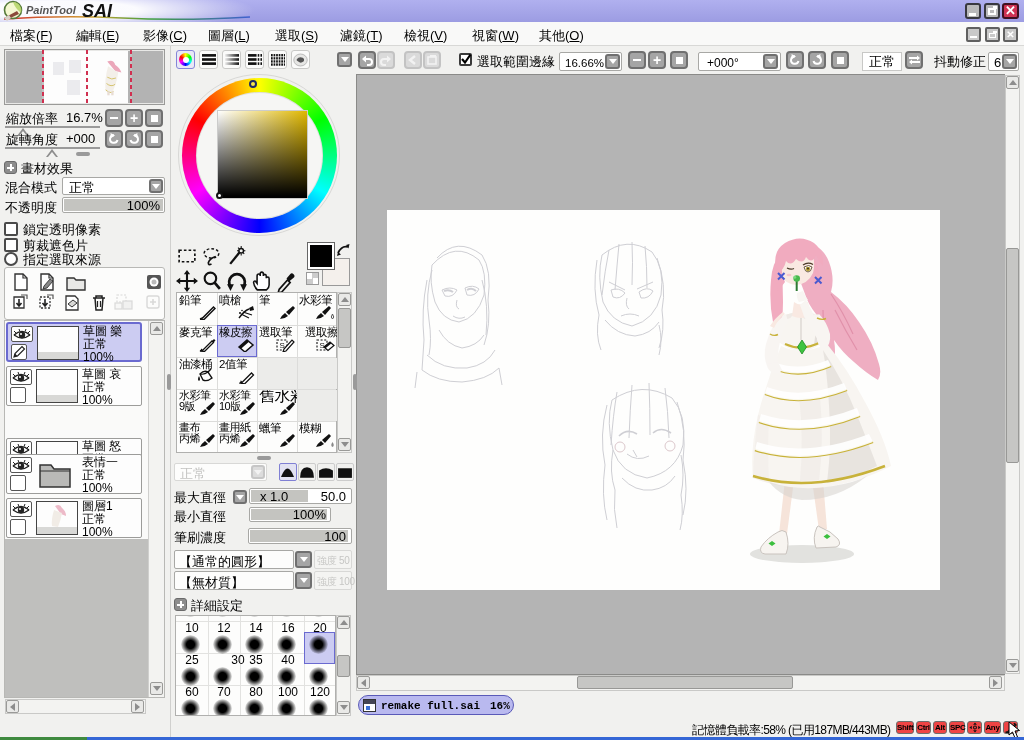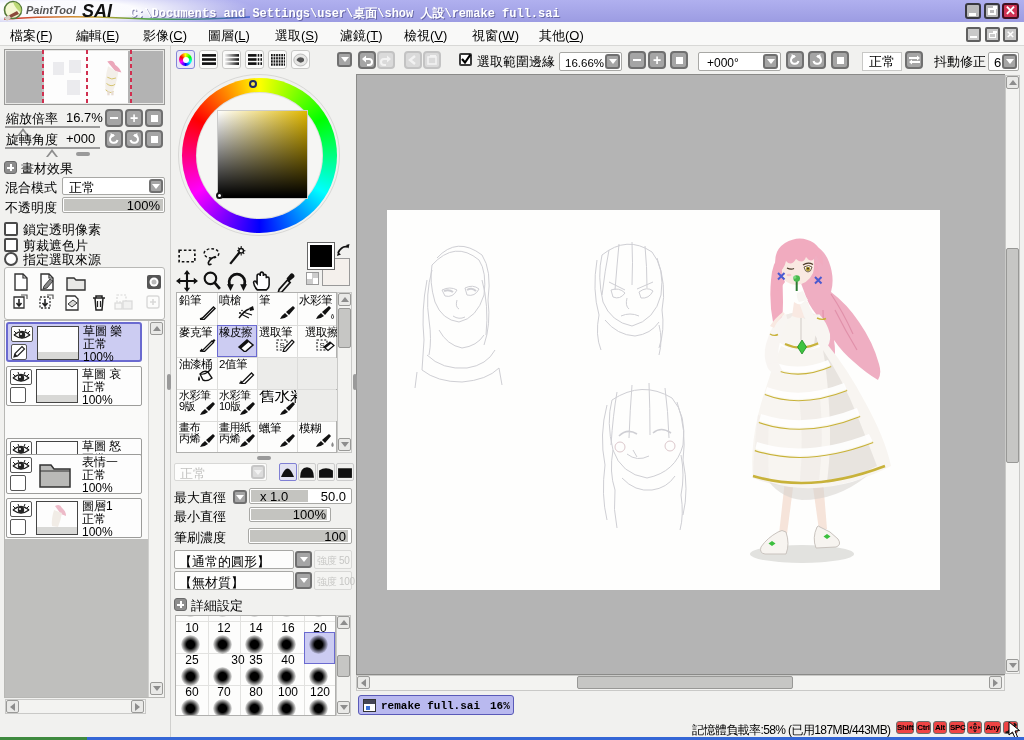--- a/index.html
+++ b/index.html
@@ -48,21 +48,20 @@
       </linearGradient>
     </defs>
     <path d="M2 19 Q 60 15 120 18 T 248 17" fill="none" stroke="url(#rain)" stroke-width="1.5"></path>
     <circle cx="11" cy="10" r="8.5" fill="#f4f7d0" stroke="#567a3a" stroke-width="1.6"></circle>
     <path d="M11 2 A 8.5 8.5 0 0 1 19 13 Q 13 8 11 2" fill="#b6d46a" opacity="0.9"></path>
     <path d="M2 18 L 15 11 L 17 14 L 4 20 Z" fill="#8a4a3a"></path>
     <path d="M2 18 L 7 15 L 9 18 L 5 21 Z" fill="#d8d0c8"></path>
     <text x="24" y="14" font-family="Liberation Sans" font-style="italic" font-weight="bold" font-size="11" fill="#555">PaintTool</text>
     <text x="80" y="17" font-family="Liberation Sans" font-style="italic" font-weight="bold" font-size="18" fill="#111">SAI</text>
   </svg>
-  <div class="abs mono" style="left:130px;top:5px;font-size:12px;font-weight:bold;color:#fff;letter-spacing:-0.2px;text-shadow:1px 1px 0 rgba(80,80,140,.7);letter-spacing:0;">C:\Documents and Settings\user\桌面\show 人設\remake full.sai</div>
 
   <div class="abs" style="left:965px;top:3px;width:16px;height:16px;background:#b9b9bb;border:2px solid #38383f;border-radius:3px;">
     <div class="abs" style="left:2px;top:8px;width:7px;height:3px;background:#fff;"></div>
   </div>
   <div class="abs" style="left:984px;top:3px;width:16px;height:16px;background:#b9b9bb;border:2px solid #38383f;border-radius:3px;">
     <div class="abs" style="left:2px;top:3px;width:8px;height:7px;border:2px solid #fff;"></div>
     <div class="abs" style="left:7px;top:1px;width:4px;height:3px;background:#fff;"></div>
   </div>
   <div class="abs" style="left:1002px;top:3px;width:17px;height:16px;background:#cf3354;border:2px solid #401020;border-radius:3px;color:#fff;font-weight:bold;font-size:13px;text-align:center;line-height:12px;">✕</div>
 </div>
@@ -961,21 +960,21 @@
 
 <div class="scrtrack" style="left:356px;top:675px;width:649px;height:16px;"></div>
 <div class="scrbtn" style="left:357px;top:676px;">
     <div class="arr-lf"></div>
   </div>
 <div class="scrbtn" style="left:989px;top:676px;">
     <div class="arr-rt"></div>
   </div>
 <div class="scrthumb" style="left:577px;top:676px;width:216px;height:13px;"></div>
 
-<div class="abs" style="left:358px;top:695px;width:156px;height:20px;background:#b9b9ef;border:1px solid #5a5ab8;border-radius:3px;">
+<div class="abs" style="left:358px;top:695px;width:156px;height:20px;background:#b9b9ef;border:1px solid #5a5ab8;border-radius:10px;">
   <div class="abs" style="left:4px;top:3px;width:13px;height:13px;background:#fff;border:1px solid #333;">
     <div class="abs" style="left:0;top:0;width:11px;height:4px;background:#445;"></div>
     <div class="abs" style="left:2px;top:6px;width:4px;height:4px;background:#3b6fd6;"></div>
   </div>
   <span class="abs mono" style="left:22px;top:4px;font-size:11px;font-weight:bold;">remake full.sai</span>
   <span class="abs mono" style="left:131px;top:4px;font-size:11px;font-weight:bold;">16%</span>
 </div>
 
 <div class="abs" style="left:692px;top:722px;font-size:12px;color:#000;white-space:nowrap;letter-spacing:-0.6px;">記憶體負載率:58% (已用187MB/443MB)</div>
 <div class="kbtn" style="left:896px;width:18px;">Shift</div>

